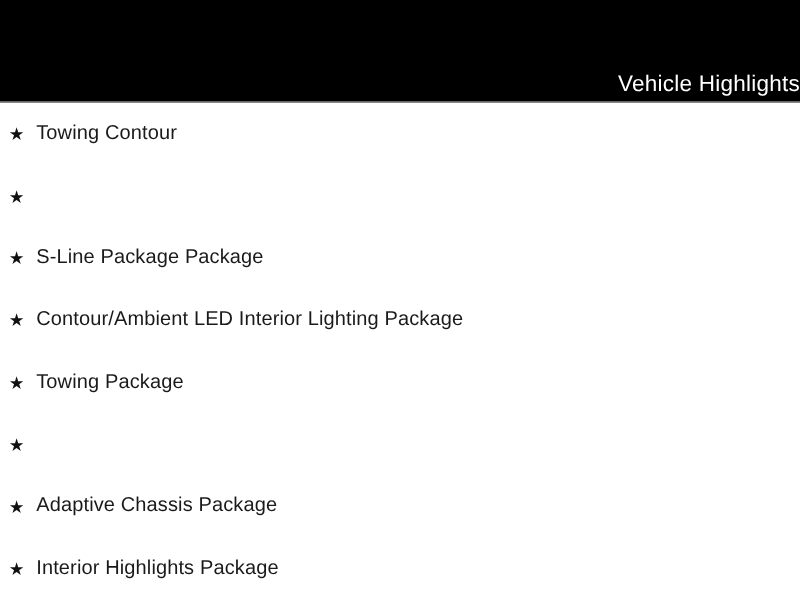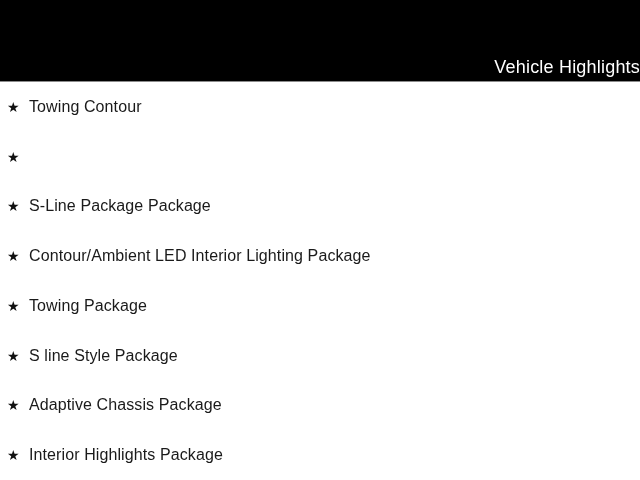--- a/index.html
+++ b/index.html
@@ -75,21 +75,20 @@
   <li class="highlight-item">
     <span class="star-icon">★</span>
     <span class="highlight-label">Contour/Ambient LED Interior Lighting Package</span>
   </li>
   <li class="highlight-item">
     <span class="star-icon">★</span>
     <span class="highlight-label">Towing Package</span>
   </li>
   <li class="highlight-item">
     <span class="star-icon">★</span>
-    <span class="highlight-label">S line Style Package</span>
   </li>
   <li class="highlight-item">
     <span class="star-icon">★</span>
     <span class="highlight-label">Adaptive Chassis Package</span>
   </li>
   <li class="highlight-item">
     <span class="star-icon">★</span>
     <span class="highlight-label">Interior Highlights Package</span>
   </li>
 </ul>

